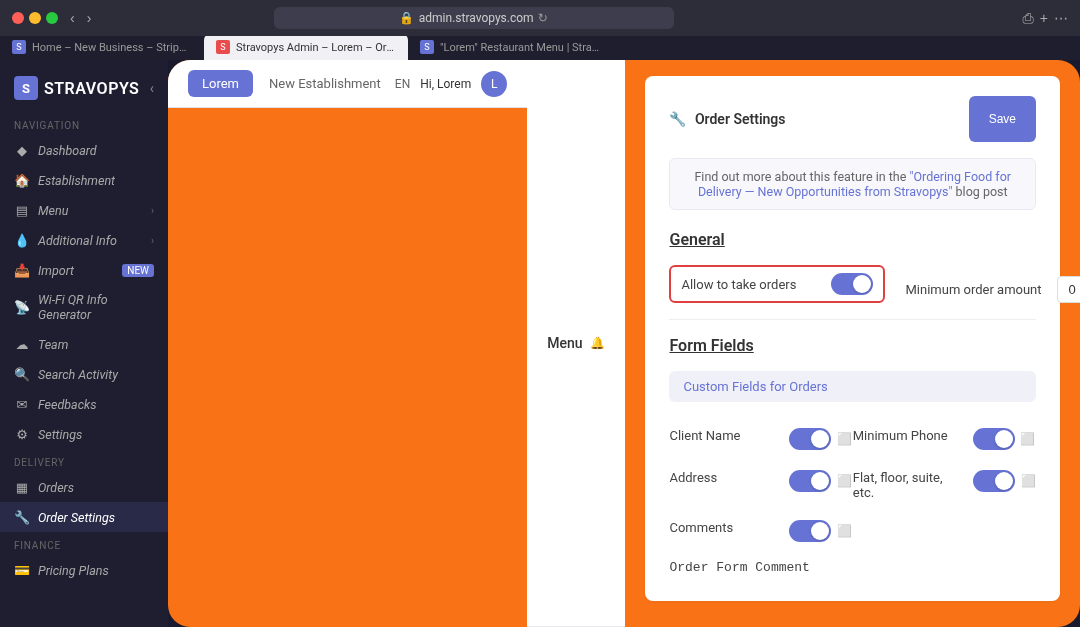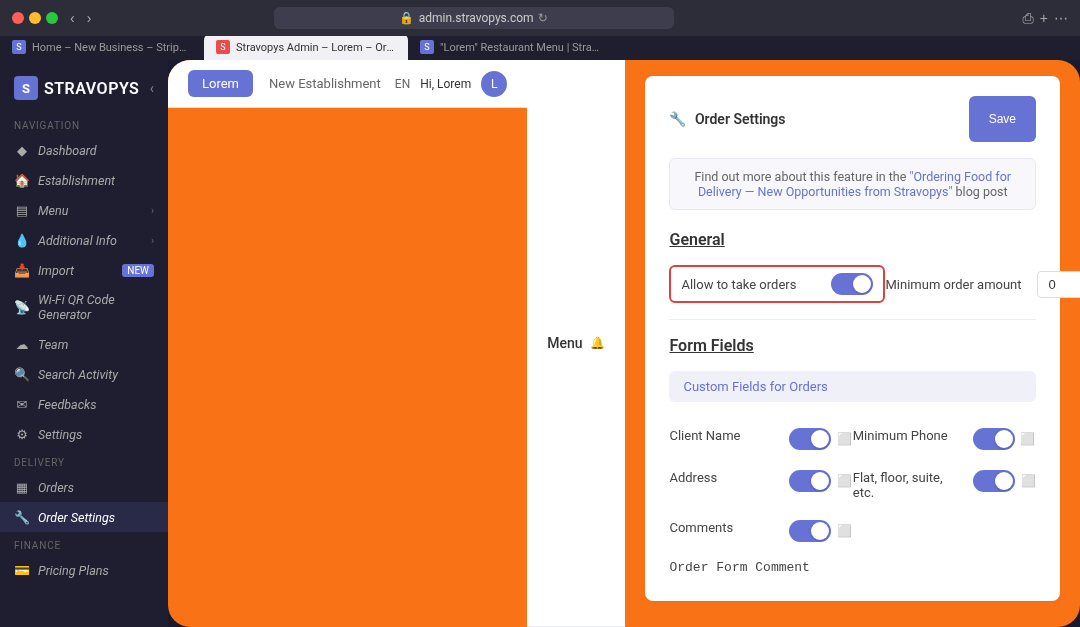--- a/index.html
+++ b/index.html
@@ -76,21 +76,21 @@
     .btn-save { background: #6773d4; color: white; border: none; border-radius: 6px; padding: 16px 20px; font-size: 12px; cursor: pointer; }
 
     
     .info-banner { background: #f8f8fc; border: 1px solid #e8e8f4; border-radius: 6px; padding: 10px 16px; margin-bottom: 20px; text-align: center; font-size: 12.5px; color: #666; }
     .info-banner a { color: #6773d4; text-decoration: none; }
 
     
     .section-title { font-size: 16px; font-weight: 600; color: #333; margin-bottom: 16px; text-decoration: underline; }
 
     
-    .general-row { display: flex; align-items: center; }
+    .general-row { display: flex; align-items: flex-end; gap: 20px; }
     .field-group { display: flex; align-items: center; gap: 12px; flex: 1; }
     .field-label { font-size: 13px; color: #444; min-width: 140px; }
 
     
     .toggle-wrap { position: relative; width: 42px; height: 22px; }
     .toggle-track { width: 42px; height: 22px; border-radius: 11px; background: #d0d0e0; position: relative; cursor: pointer; }
     .toggle-track.on { background: #6773d4; }
     .toggle-thumb { position: absolute; width: 18px; height: 18px; border-radius: 50%; background: white; top: 2px; left: 2px; transition: left 0.2s; box-shadow: 0 1px 3px rgba(0,0,0,0.2); }
     .toggle-track.on .toggle-thumb { left: 22px; }
 
@@ -189,21 +189,21 @@
       <span class="si-label">Additional Info</span>
       <span class="si-arrow">›</span>
     </div>
     <div class="sidebar-item">
       <span class="si-icon">📥</span>
       <span class="si-label">Import</span>
       <span class="si-badge">NEW</span>
     </div>
     <div class="sidebar-item">
       <span class="si-icon">📡</span>
-      <span class="si-label">Wi-Fi QR Code Generator</span>
+      <span class="si-label">Wi-Fi QR Info Generator</span>
     </div>
     <div class="sidebar-item">
       <span class="si-icon">☁</span>
       <span class="si-label">Team</span>
     </div>
     <div class="sidebar-item">
       <span class="si-icon">🔍</span>
       <span class="si-label">Search Activity</span>
     </div>
     <div class="sidebar-item">

